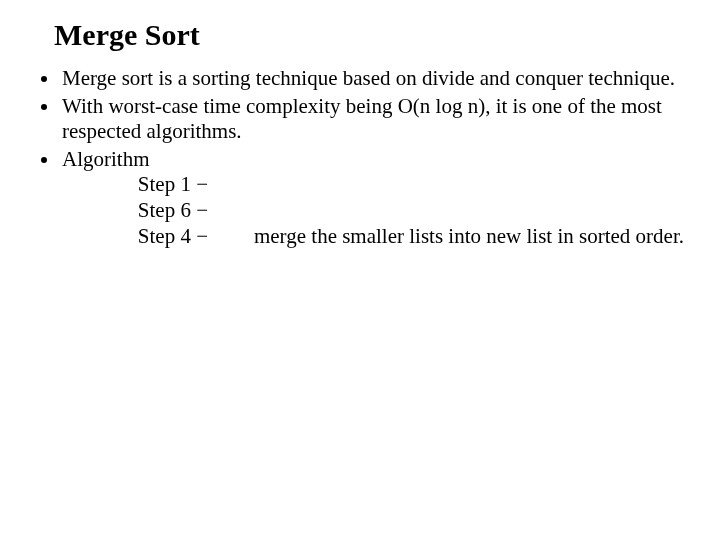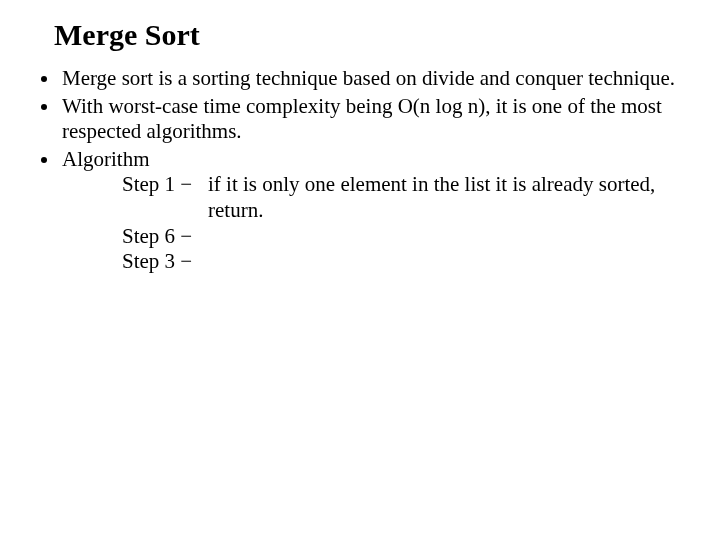--- a/index.html
+++ b/index.html
@@ -31,20 +31,21 @@
   }
   ul.top > li {
     margin: 0 0 2px 0;
     padding-left: 2px;
   }
   .steps {
     margin: 0;
     padding: 0 0 0 60px;
     font-size: 21px;
     line-height: 1.22;
+    text-align: right;
   }
   .step-row {
     display: flex;
     margin: 0;
   }
   .step-label {
     flex: 0 0 86px;
     white-space: nowrap;
   }
   .step-body {
@@ -65,28 +66,28 @@
     <li>
       <span>With worst-case time complexity being Ο(n log n), it is one of the most respected algorithms.</span>
     </li>
     <li>
       <span>Algorithm</span>
 
       <div class="steps">
 
         <div class="step-row">
           <div class="step-label">Step 1 −</div>
-          <div class="step-body">if it is only one element in the list it is already sorted, return.</div>
         </div>
 
         <div class="step-row">
           <div class="step-label">Step 6 −</div>
         </div>
 
         <div class="step-row">
-          <div class="step-label">Step 3 −</div>
+          <div class="step-label">Step 4 −</div>
+          <div class="step-body">merge the smaller lists into new list in sorted order.</div>
         </div>
 
       </div>
     </li>
   </ul>
 
 </div>
 
 </body></html>

